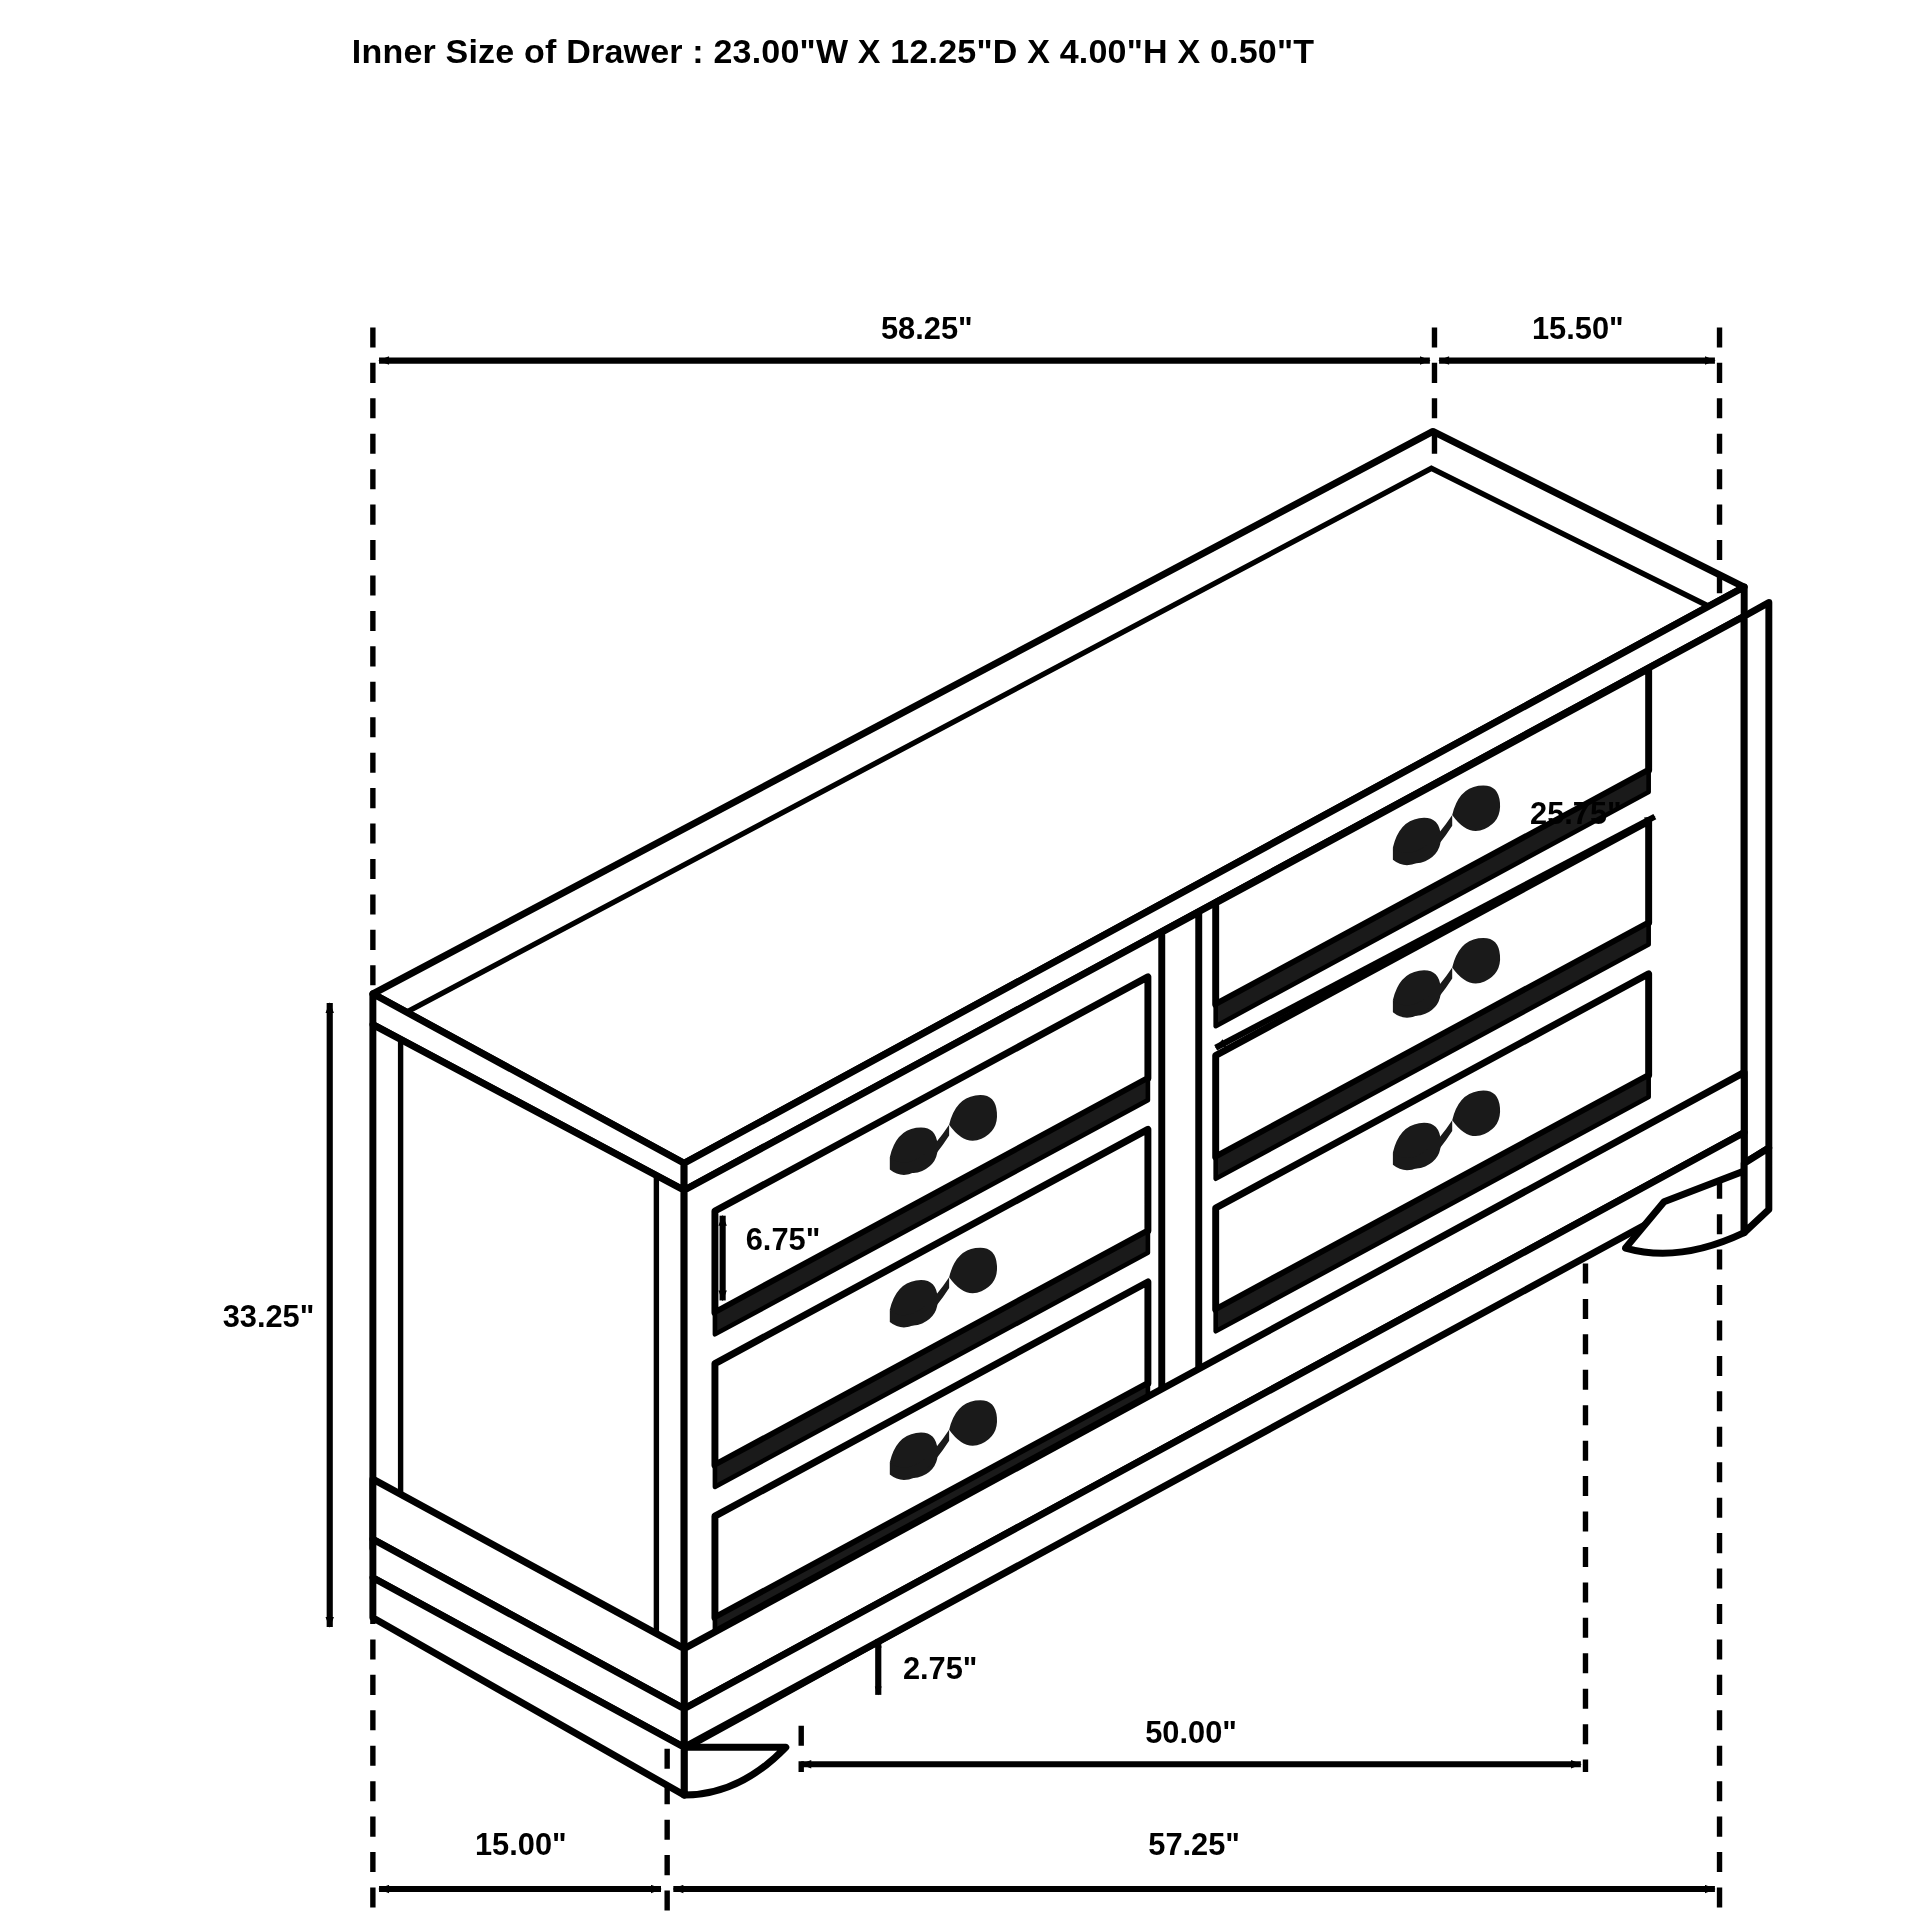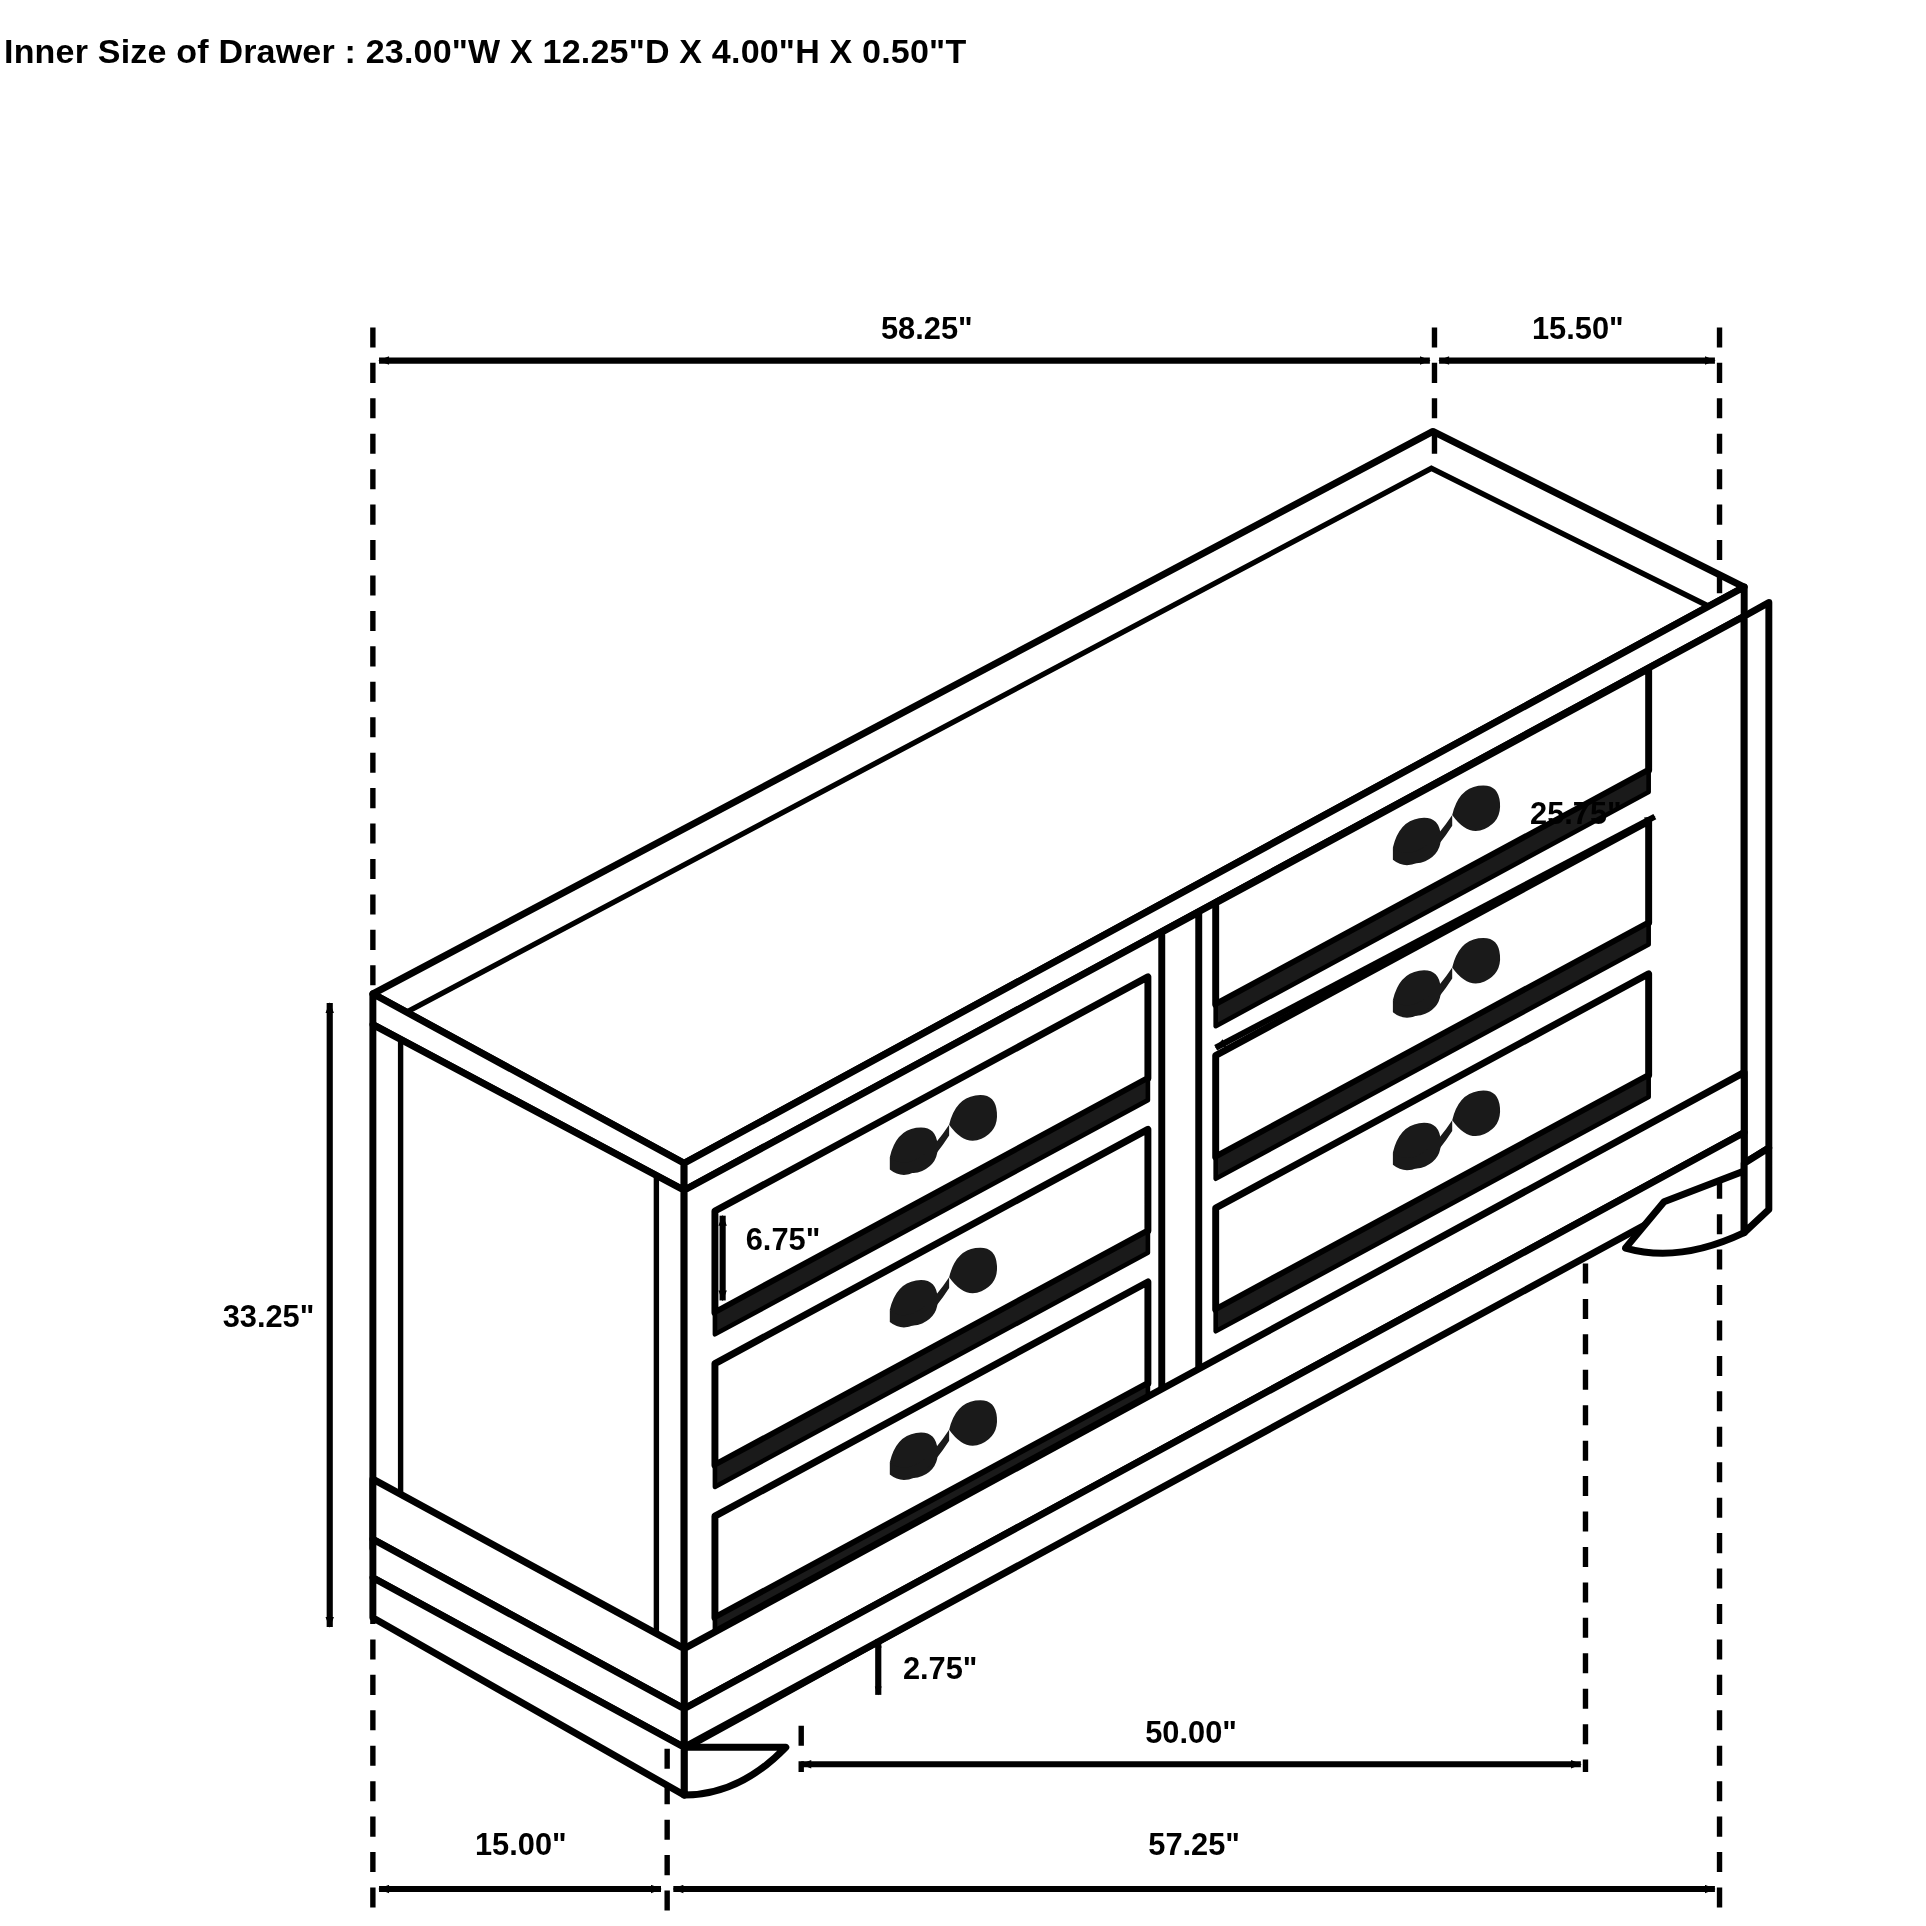--- a/index.html
+++ b/index.html
@@ -15,22 +15,23 @@
     overflow: hidden;
   }
   #stage {
     position: relative;
     width: 1926px;
     height: 1926px;
   }
   #title {
     position: absolute;
     top: 32px;
-    left: 4px;
+    left: 16px;
     width: 1634px;
+    text-align: center;
     font-size: 34px;
     font-weight: bold;
     letter-spacing: 0.2px;
     white-space: nowrap;
   }
   svg.diagram {
     position: absolute;
     top: 0;
     left: 0;
     width: 1926px;

